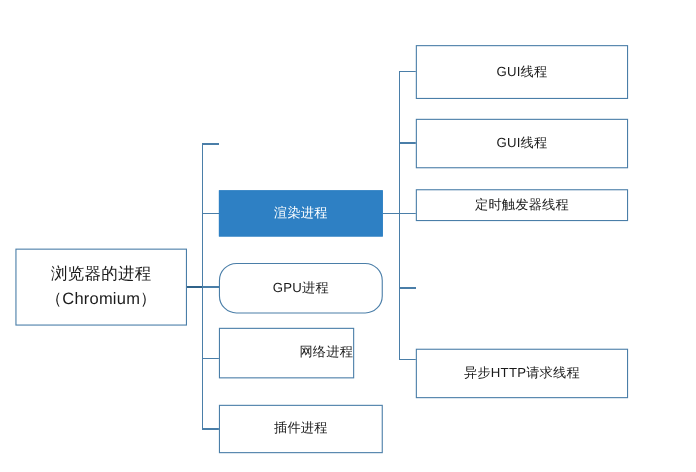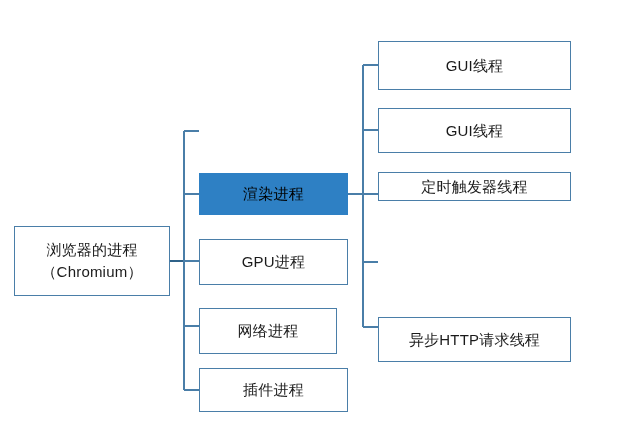--- a/index.html
+++ b/index.html
@@ -25,32 +25,32 @@
   .node {
     position: absolute;
     box-sizing: border-box;
     border: 1.4px solid #4a7ea8;
     background: #ffffff;
     display: flex;
     align-items: center;
     justify-content: center;
     text-align: center;
     color: #1a1a1a;
-    font-size: 15px;
+    font-size: 12px;
     line-height: 1.45;
     letter-spacing: 0.2px;
     white-space: pre-line;
   }
   .node.root {
     font-size: 15px;
   }
   .node.highlight {
     background: #2e80c4;
     border-color: #2e80c4;
-    color: #000000;
+    color: #ffffff;
   }
   .connectors {
     position: absolute;
     left: 0;
     top: 0;
     width: 633px;
     height: 429px;
     pointer-events: none;
   }
   .connectors line {
@@ -92,25 +92,25 @@
   <div class="node root" style="left:14px; top:226px; width:156px; height:70px;">
     <span>浏览器的进程
 （Chromium）</span>
   </div>
 
 
   <div class="node highlight" style="left:199px; top:173px; width:149px; height:42px;">
     <span>渲染进程</span>
   </div>
 
-  <div class="node" style="left:199px; top:239px; width:149px; height:46px;">
+  <div class="node" style="left:199px; top:239px; width:149px; height:46px;border-radius:16px;">
     <span>GPU进程</span>
   </div>
 
-  <div class="node" style="left:199px; top:308px; width:138px; height:46px;">
+  <div class="node" style="left:199px; top:298px; width:123px; height:46px;justify-content:flex-end;">
     <span>网络进程</span>
   </div>
 
   <div class="node" style="left:199px; top:368px; width:149px; height:44px;">
     <span>插件进程</span>
   </div>
 
   <div class="node" style="left:378px; top:41px; width:193px; height:49px;">
     <span>GUI线程</span>
   </div>

